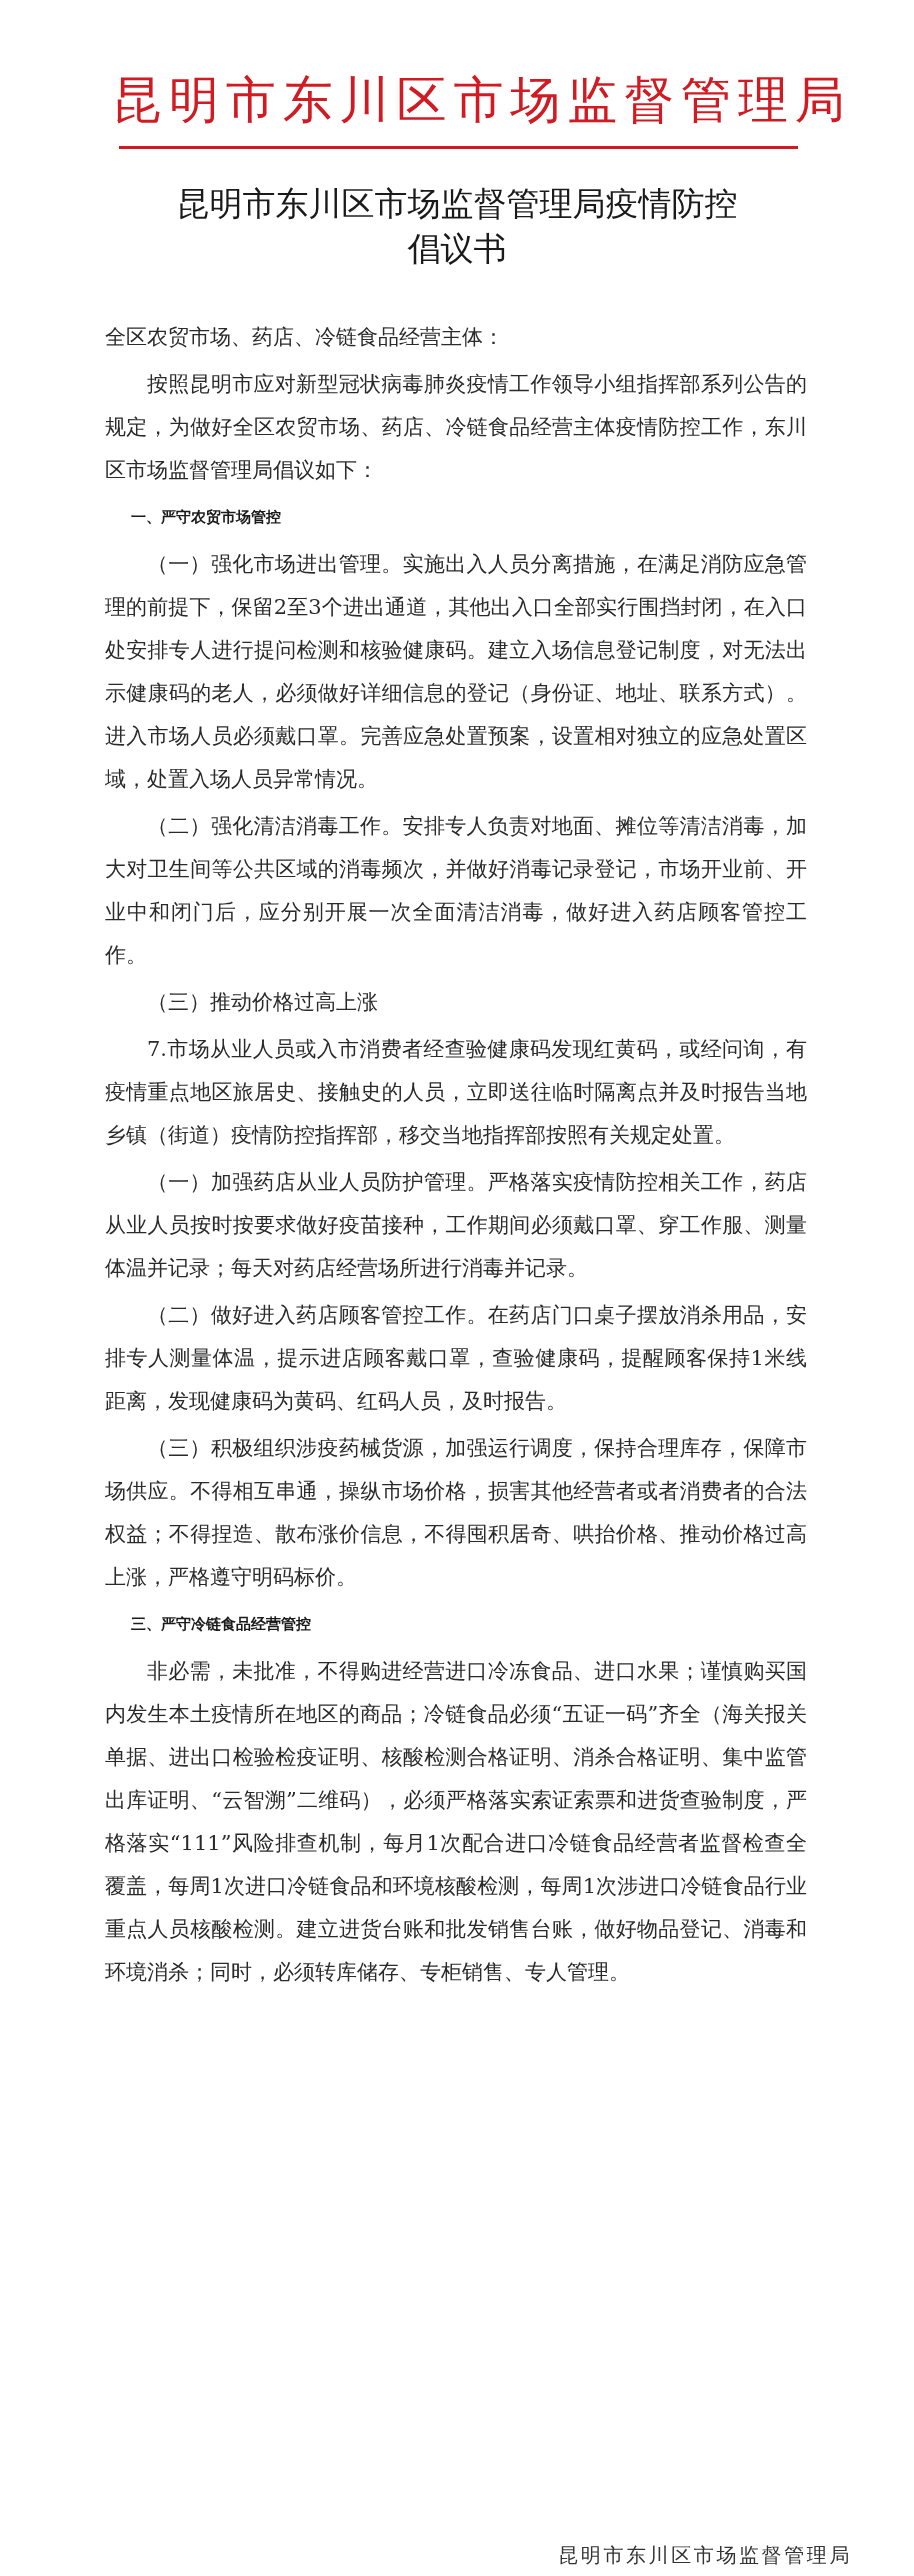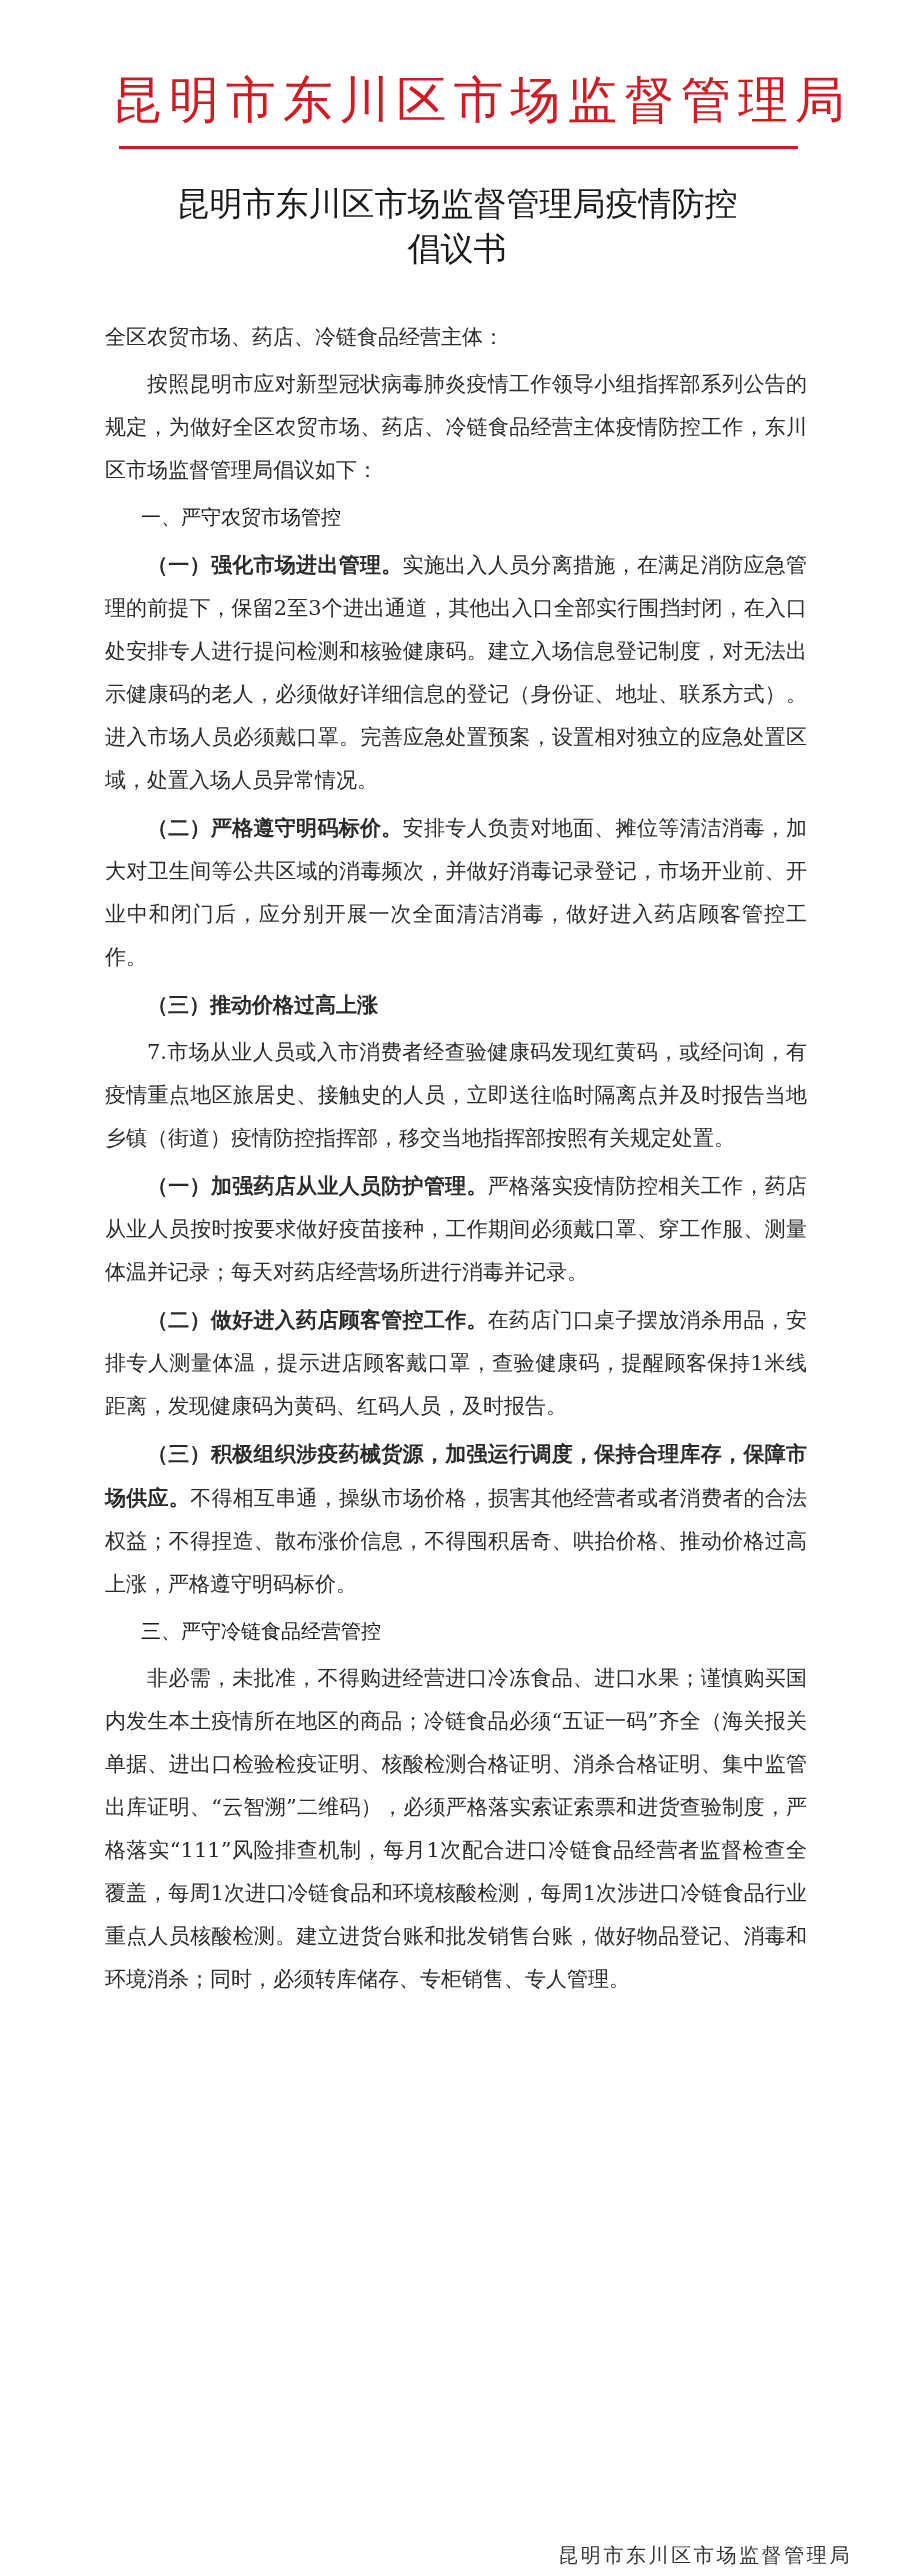--- a/index.html
+++ b/index.html
@@ -8,22 +8,22 @@
   .header { position: absolute; left: 0; top: 0; width: 914px; }
   .org-title { position: absolute; left: 112px; top: 69px; width: 697px; text-align: center;
                font-family: "DejaVu Sans", "Liberation Sans", sans-serif;
                font-size: 50px; letter-spacing: 6.9px; color: #d11a22; font-weight: 500; line-height: 62px; white-space: nowrap; }
   .red-rule { position: absolute; left: 119px; top: 146px; width: 679px; height: 3.4px; background: #d11a22; }
   .doc-title { position: absolute; left: 0; top: 181px; width: 914px; text-align: center;
                font-family: "DejaVu Sans", "Liberation Sans", sans-serif; font-size: 33px; line-height: 45px; color: #1a1a1a; }
   .body { position: absolute; left: 101px; top: 312px; width: 710px; font-size: 21px; line-height: 43px; color: #2a2a2a; }
   .p { margin: 4px; text-align: justify; }
   .indent { text-indent: 2em; }
-  .h1 { font-family: "DejaVu Sans", "Liberation Sans", sans-serif; font-weight: normal; font-size: 20px; text-indent: 2em; margin: 0; color: #1a1a1a; }
-  .h2 { font-weight: bold; }
+  .h1 { font-family: "DejaVu Sans", "Liberation Sans", sans-serif; font-weight: bold; font-size: 15px; text-indent: 2em; margin: 0; color: #1a1a1a; }
+  .h2 { font-weight: normal; }
   .signature { position: absolute; left: 482px; top: 2542px; width: 370px; text-align: right;
                font-size: 20px; letter-spacing: 2.6px; color: #333; }
 </style>
 </head>
 <body>
 
 <div class="header">
   <div class="org-title">昆明市东川区市场监督管理局</div>
   <div class="red-rule"></div>
   <div class="doc-title">
@@ -31,21 +31,21 @@
     <div>倡议书</div>
   </div>
 </div>
 
 <div class="body">
   <p class="p">全区农贸市场、药店、冷链食品经营主体：</p>
   <p class="p indent">按照昆明市应对新型冠状病毒肺炎疫情工作领导小组指挥部系列公告的规定，为做好全区农贸市场、药店、冷链食品经营主体疫情防控工作，东川区市场监督管理局倡议如下：</p>
 
   <p class="h1">一、严守农贸市场管控</p>
   <p class="p indent"><span class="h2">（一）强化市场进出管理。</span><span>实施出入人员分离措施，在满足消防应急管理的前提下，保留2至3个进出通道，其他出入口全部实行围挡封闭，在入口处安排专人进行提问检测和核验健康码。建立入场信息登记制度，对无法出示健康码的老人，必须做好详细信息的登记（身份证、地址、联系方式）。进入市场人员必须戴口罩。完善应急处置预案，设置相对独立的应急处置区域，处置入场人员异常情况。</span></p>
-  <p class="p indent"><span class="h2">（二）严格遵守明码标价。</span><span>安排专人负责对地面、摊位等清洁消毒，加大对卫生间等公共区域的消毒频次，并做好消毒记录登记，市场开业前、开业中和闭门后，应分别开展一次全面清洁消毒，做好进入药店顾客管控工作。</span></p>
+  <p class="p indent"><span class="h2">（二）强化清洁消毒工作。</span><span>安排专人负责对地面、摊位等清洁消毒，加大对卫生间等公共区域的消毒频次，并做好消毒记录登记，市场开业前、开业中和闭门后，应分别开展一次全面清洁消毒，做好进入药店顾客管控工作。</span></p>
   <p class="p indent"><span class="h2">（三）推动价格过高上涨</span></p>
   <p class="p indent">7.市场从业人员或入市消费者经查验健康码发现红黄码，或经问询，有疫情重点地区旅居史、接触史的人员，立即送往临时隔离点并及时报告当地乡镇（街道）疫情防控指挥部，移交当地指挥部按照有关规定处置。</p>
 
   <p class="p indent"><span class="h2">（一）加强药店从业人员防护管理。</span><span>严格落实疫情防控相关工作，药店从业人员按时按要求做好疫苗接种，工作期间必须戴口罩、穿工作服、测量体温并记录；每天对药店经营场所进行消毒并记录。</span></p>
   <p class="p indent"><span class="h2">（二）做好进入药店顾客管控工作。</span><span>在药店门口桌子摆放消杀用品，安排专人测量体温，提示进店顾客戴口罩，查验健康码，提醒顾客保持1米线距离，发现健康码为黄码、红码人员，及时报告。</span></p>
   <p class="p indent"><span class="h2">（三）积极组织涉疫药械货源，加强运行调度，保持合理库存，保障市场供应。</span><span>不得相互串通，操纵市场价格，损害其他经营者或者消费者的合法权益；不得捏造、散布涨价信息，不得囤积居奇、哄抬价格、推动价格过高上涨，严格遵守明码标价。</span></p>
 
   <p class="h1">三、严守冷链食品经营管控</p>
   <p class="p indent">非必需，未批准，不得购进经营进口冷冻食品、进口水果；谨慎购买国内发生本土疫情所在地区的商品；冷链食品必须“五证一码”齐全（海关报关单据、进出口检验检疫证明、核酸检测合格证明、消杀合格证明、集中监管出库证明、“云智溯”二维码），必须严格落实索证索票和进货查验制度，严格落实“111”风险排查机制，每月1次配合进口冷链食品经营者监督检查全覆盖，每周1次进口冷链食品和环境核酸检测，每周1次涉进口冷链食品行业重点人员核酸检测。建立进货台账和批发销售台账，做好物品登记、消毒和环境消杀；同时，必须转库储存、专柜销售、专人管理。</p>
 </div>

